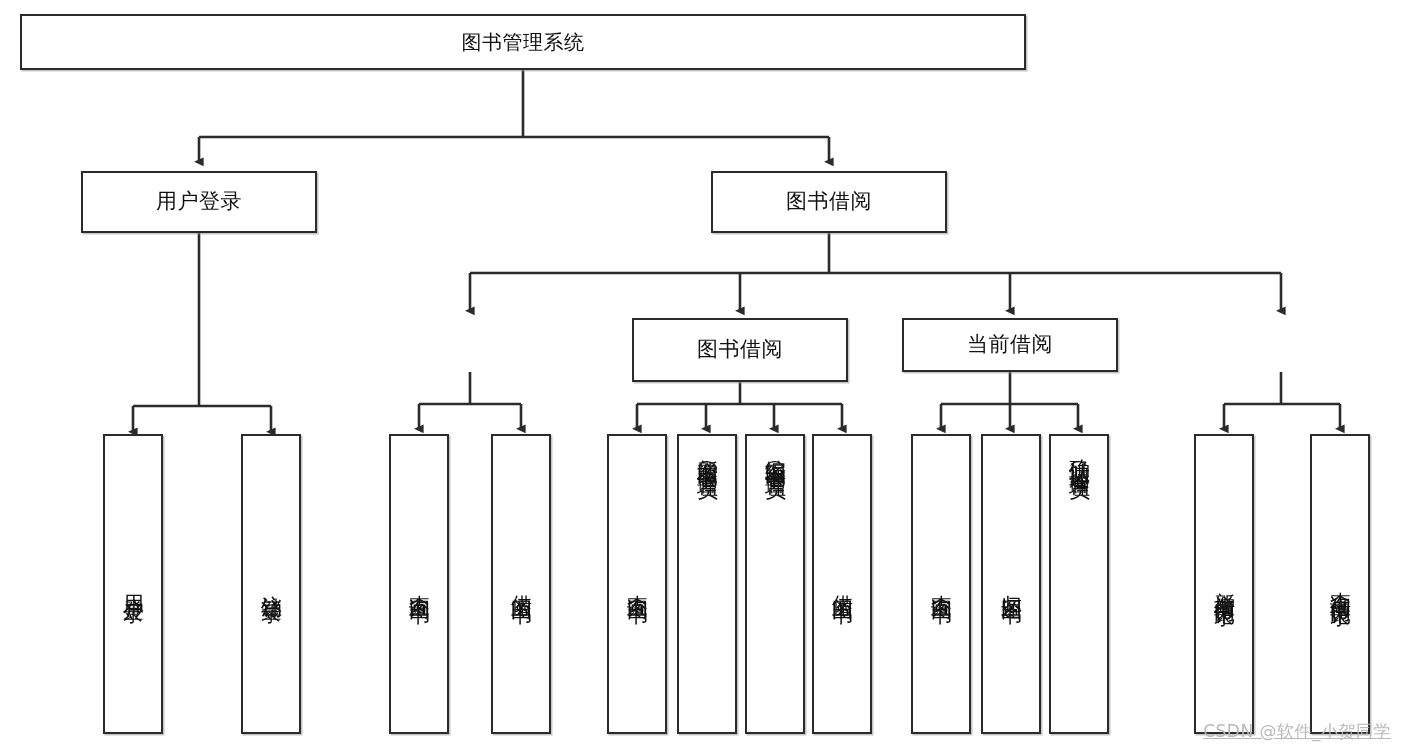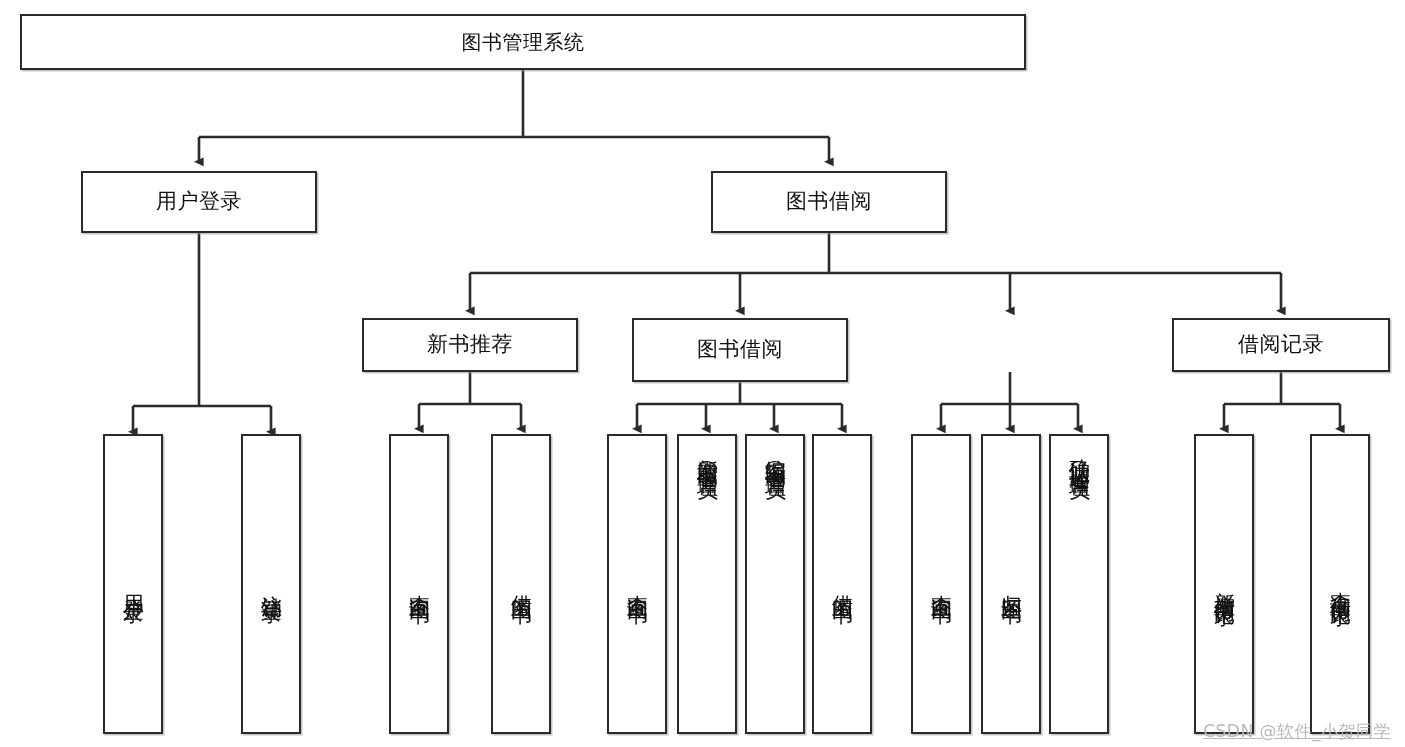--- a/index.html
+++ b/index.html
@@ -139,32 +139,29 @@
   </div>
 
   <div class="node horiz" style="left:81px; top:171px; width:236px; height:62px;">
     <span class="lbl">用户登录</span>
   </div>
 
   <div class="node horiz" style="left:711px; top:171px; width:236px; height:62px;">
     <span class="lbl">图书借阅</span>
   </div>
 
-  <div class="node horiz" style="left:362px; top:318px; width:216px; height:54px;">
-    <span class="lbl">新书推荐</span>
-  </div>
 
   <div class="node horiz" style="left:632px; top:318px; width:216px; height:64px;">
     <span class="lbl">图书借阅</span>
   </div>
 
-
-  <div class="node horiz" style="left:1172px; top:318px; width:218px; height:54px;">
-    <span class="lbl">借阅记录</span>
-  </div>
+  <div class="node horiz" style="left:902px; top:318px; width:216px; height:54px;">
+    <span class="lbl">当前借阅</span>
+  </div>
+
 
   <div class="node vert centered" style="left:103px; top:434px; width:60px; height:300px;">
     <span class="lbl">用户登录</span>
   </div>
 
   <div class="node vert centered" style="left:241px; top:434px; width:60px; height:300px;">
     <span class="lbl">注销登录</span>
   </div>
 
   <div class="node vert centered" style="left:389px; top:434px; width:60px; height:300px;">

